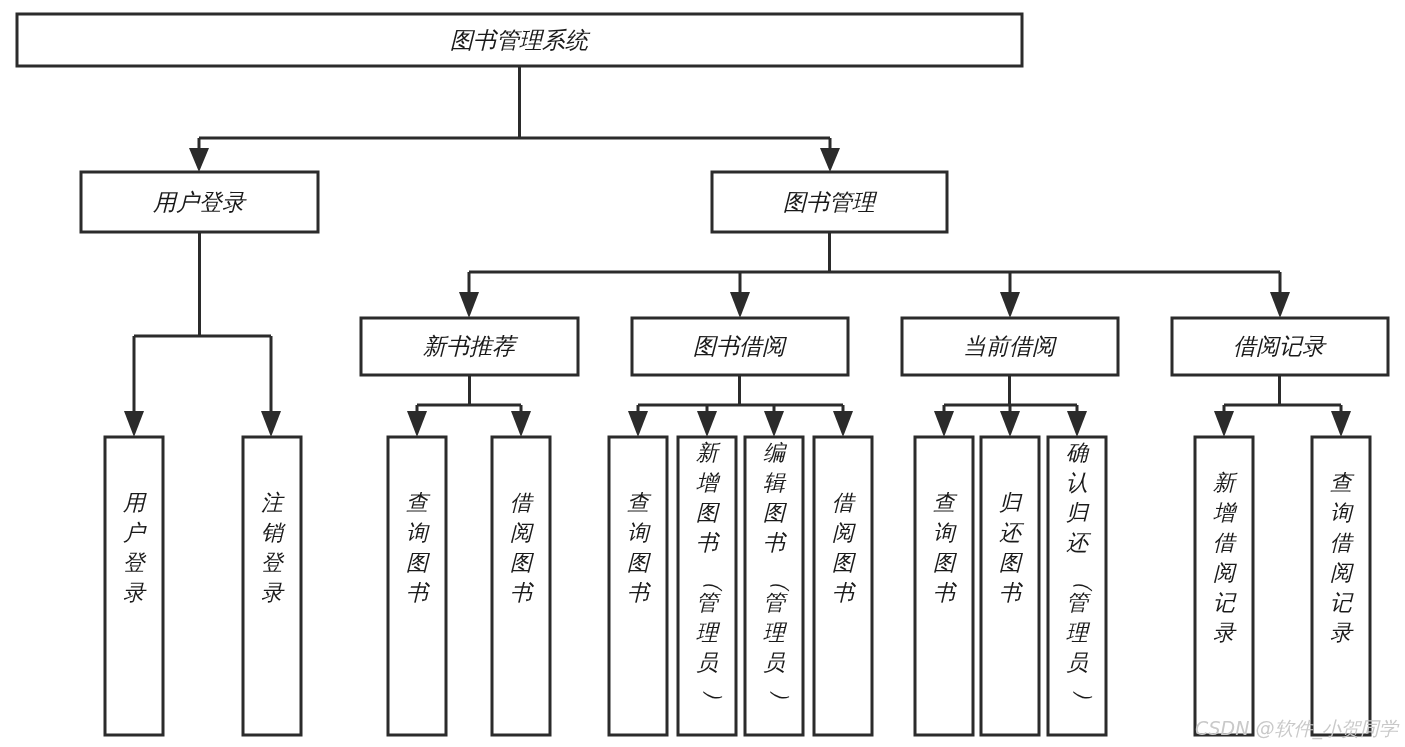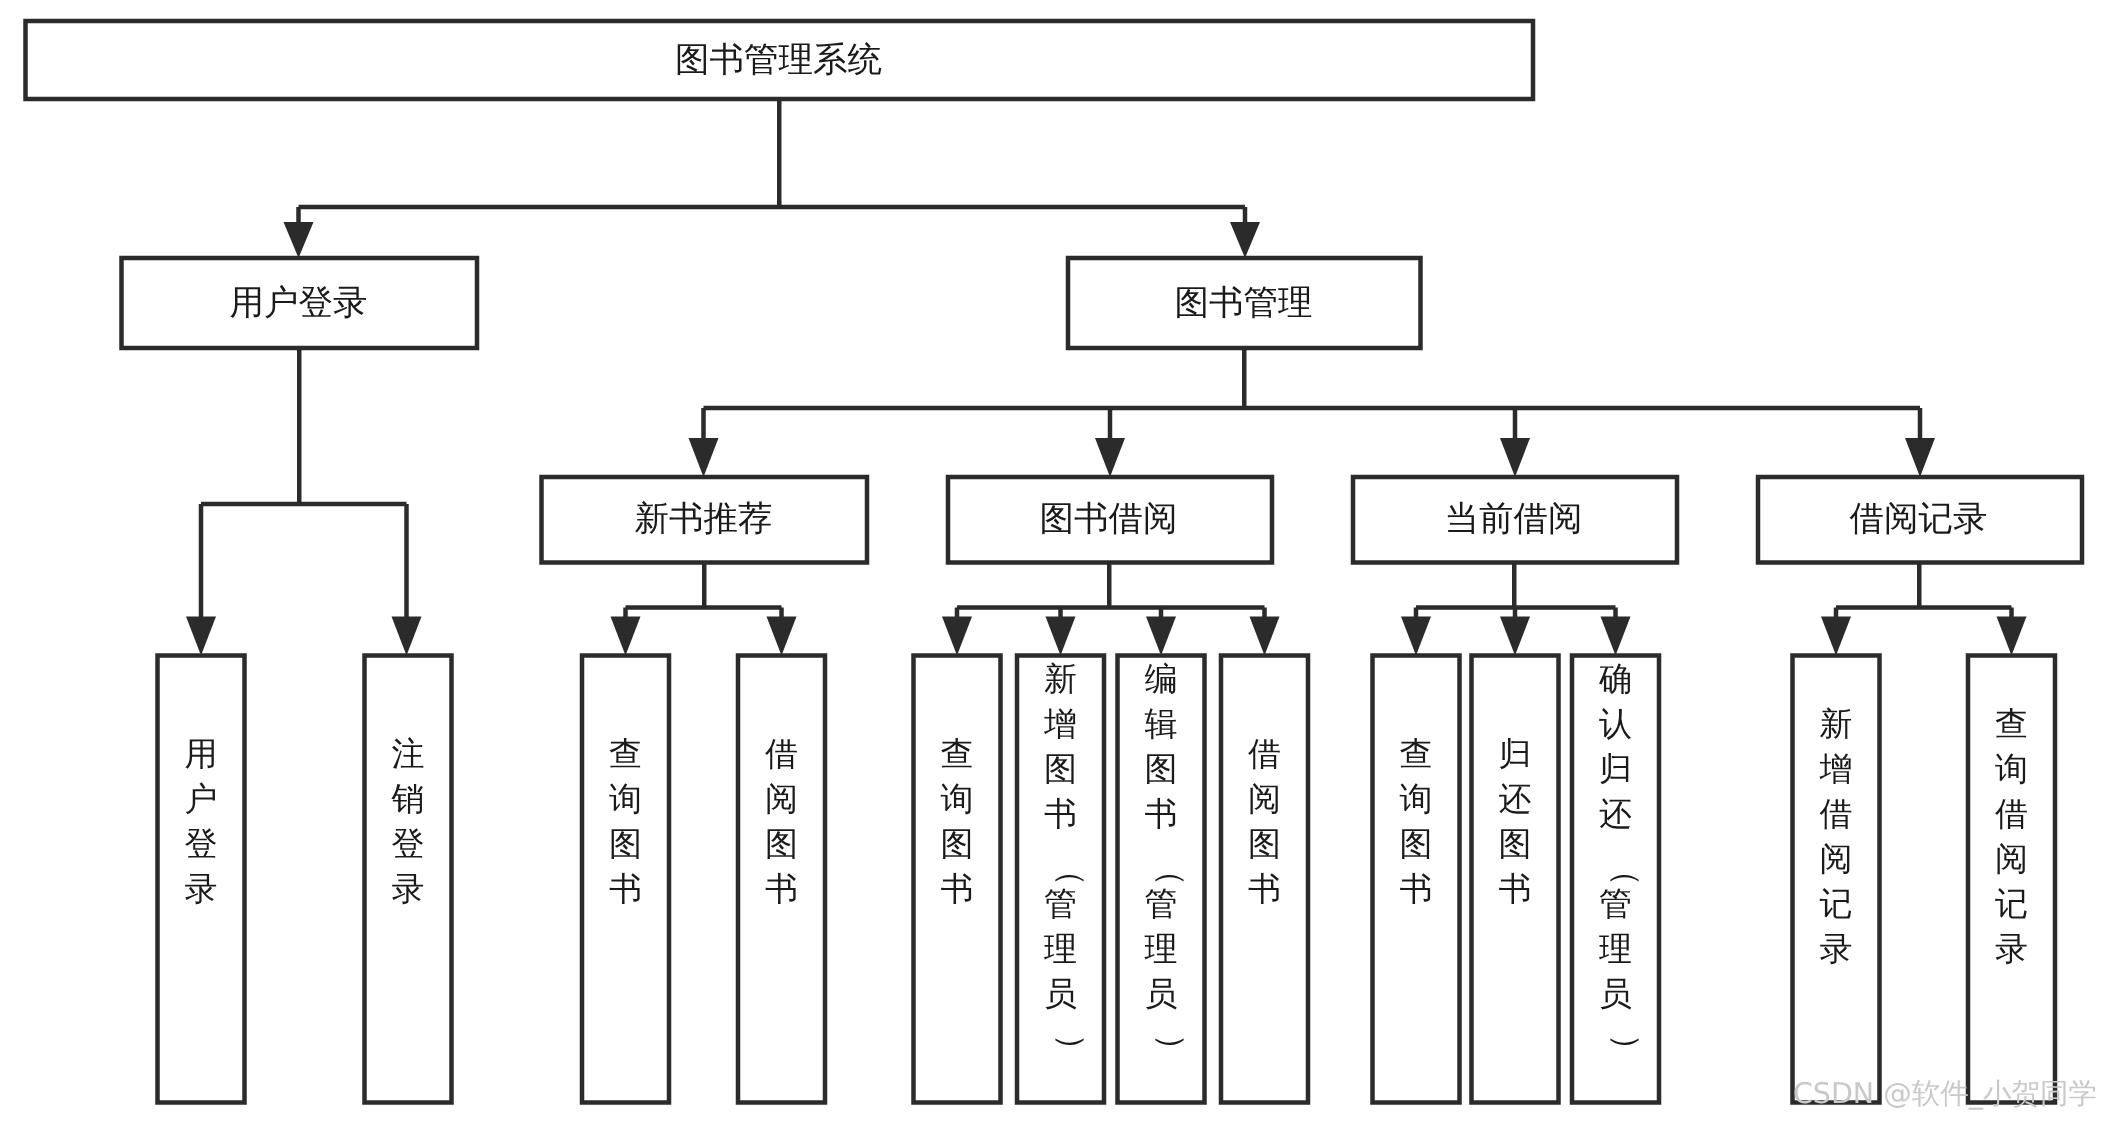--- a/index.html
+++ b/index.html
@@ -14,20 +14,21 @@
     position: relative;
     overflow: hidden;
     font-family: "DejaVu Sans", "Liberation Sans", sans-serif;
   }
   #diagram-root {
     position: absolute;
     left: 0;
     top: 0;
     width: 1405px;
     height: 747px;
+    font-style: italic;
   }
   svg.flow {
     display: block;
     width: 1405px;
     height: 747px;
   }
   .node-rect {
     fill: #ffffff;
     stroke: #2b2b2b;
     stroke-width: 3;

